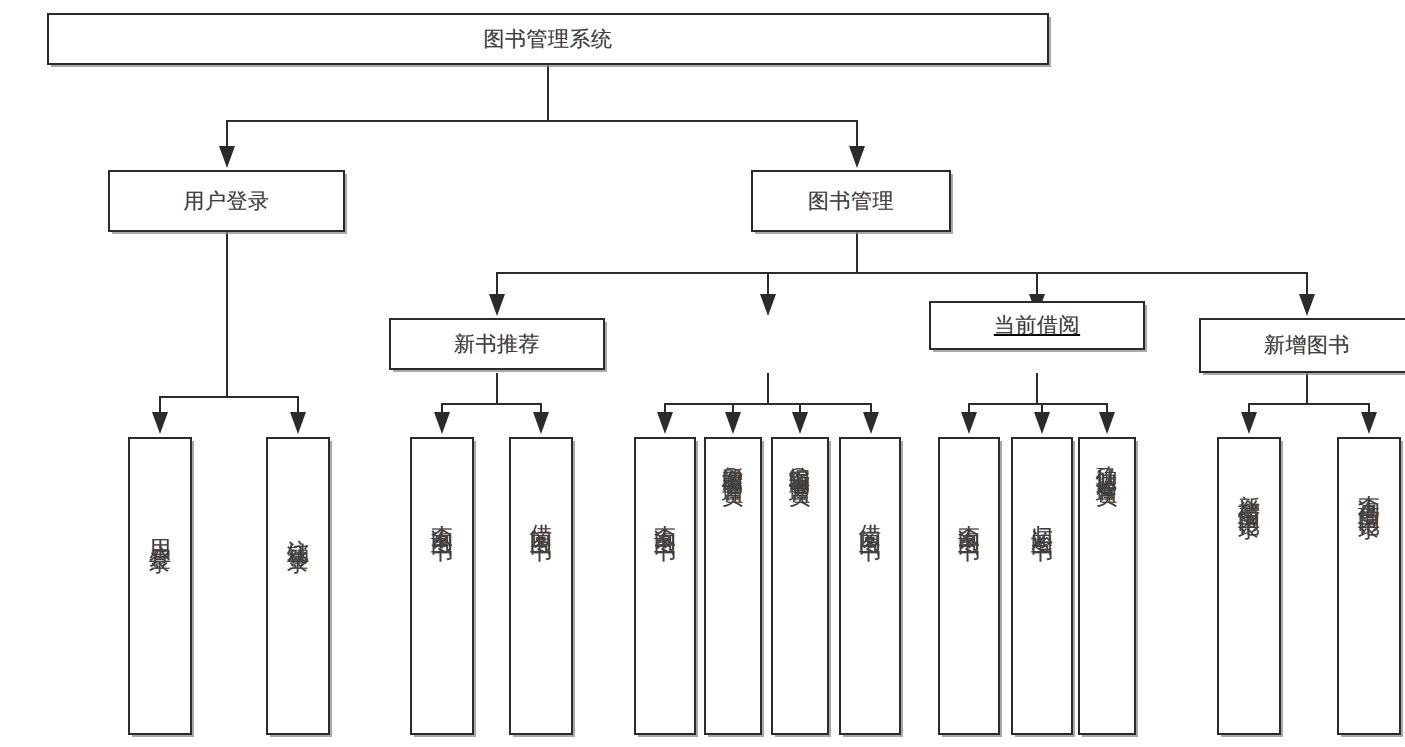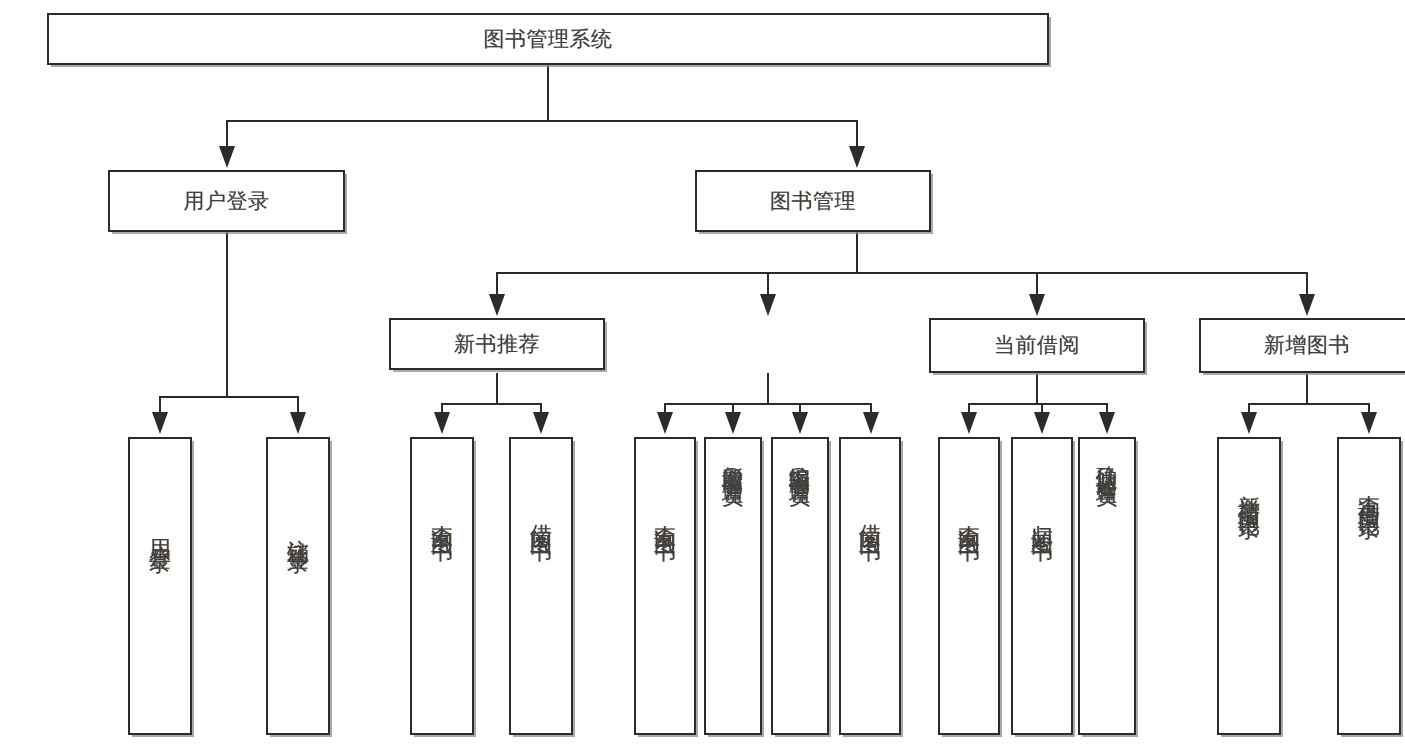--- a/index.html
+++ b/index.html
@@ -153,28 +153,28 @@
   <div class="arrow" style="left:1214px; top:412px;"></div>
   <div class="arrow" style="left:1334px; top:412px;"></div>
 
   <div class="node h" style="left:20px; top:13px; width:1002px; height:52px;">
     <span class="label">图书管理系统</span>
   </div>
 
   <div class="node h" style="left:81px; top:170px; width:237px; height:62px;">
     <span class="label">用户登录</span>
   </div>
-  <div class="node h" style="left:668px; top:170px; width:236px; height:62px;">
+  <div class="node h" style="left:724px; top:170px; width:200px; height:62px;">
     <span class="label">图书管理</span>
   </div>
 
   <div class="node h" style="left:362px; top:318px; width:216px; height:52px;">
     <span class="label">新书推荐</span>
   </div>
-  <div class="node h" style="left:902px; top:318px; width:216px; height:55px;">
+  <div class="node h" style="left:902px; top:301px; width:216px; height:49px;text-decoration:underline;">
     <span class="label">当前借阅</span>
   </div>
   <div class="node h" style="left:1172px; top:318px; width:216px; height:55px;">
     <span class="label">新增图书</span>
   </div>
 
   <div class="node v" style="left:101px; top:437px; width:64px; height:298px; padding-top:82px;">
     <span class="label">用户登录</span>
   </div>
   <div class="node v" style="left:239px; top:437px; width:64px; height:298px; padding-top:82px;">

